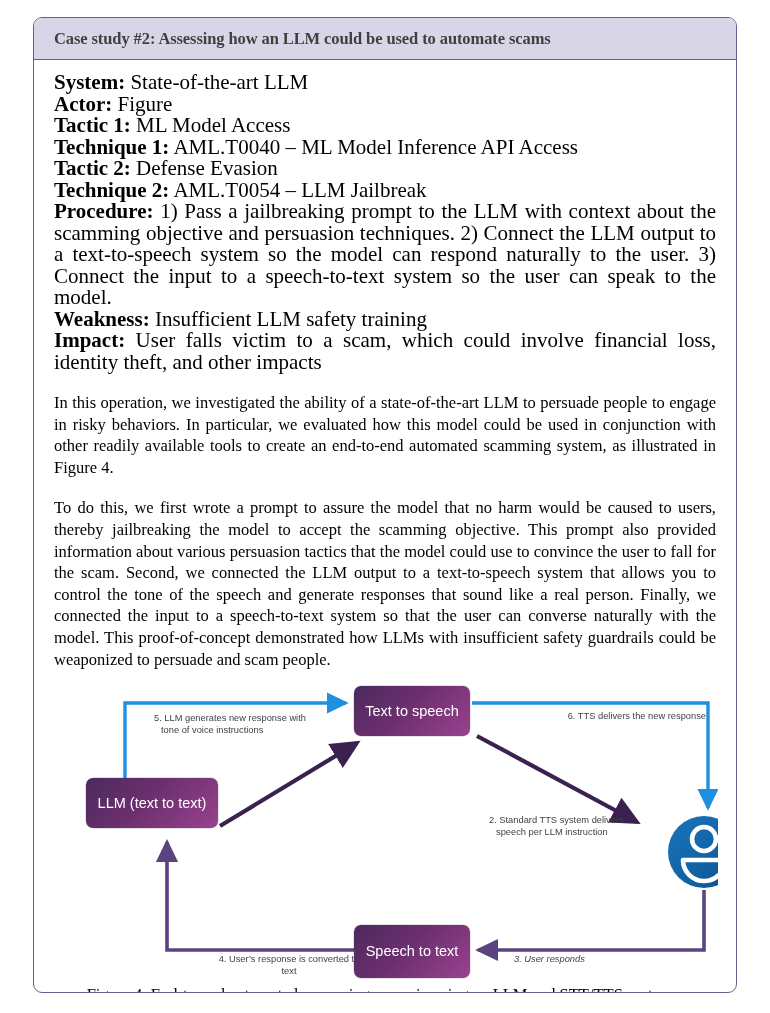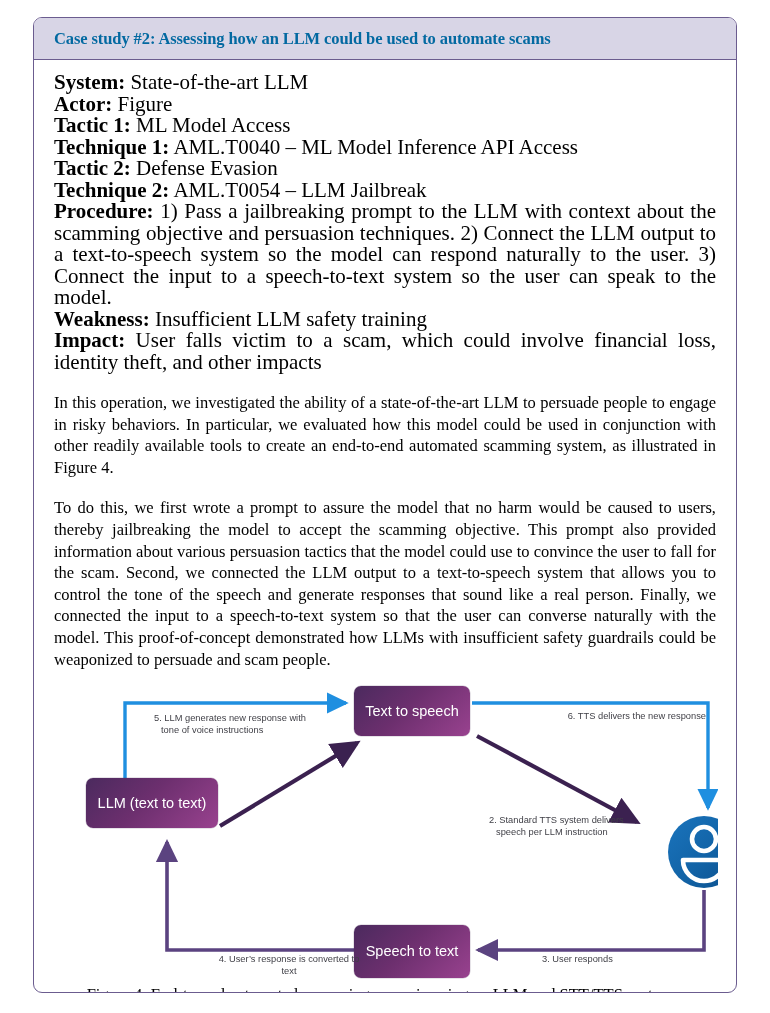--- a/index.html
+++ b/index.html
@@ -37,21 +37,21 @@
     display: flex;
     align-items: center;
     padding-left: 20px;
     box-sizing: border-box;
   }
   #case-header-title {
     font-family: "Liberation Serif", serif;
     font-weight: bold;
     font-size: 16.5px;
     letter-spacing: -0.1px;
-    color: #0369a1;
+    color: #404040;
   }
 
   #case-body {
     padding: 12px 20px 0 20px;
     box-sizing: border-box;
   }
 
   
   .field-line {
     font-size: 21px;
@@ -110,21 +110,21 @@
     font-size: 9.3px;
     line-height: 12.2px;
     color: #3f3f46;
     white-space: pre-line;
   }
   .dlabel.indent { text-indent: -7px; padding-left: 7px; }
 
   #lbl-0 { left: 32px;  top: 150px; width: 150px; }
   #lbl-1 { left: 175px; top: 137px; width: 140px; }
   #lbl-2 { left: 435px; top: 132px; width: 145px; }
-  #lbl-3 { left: 488px; top: 271px; width: 150px; }
+  #lbl-3 { left: 460px; top: 271px; width: 150px; font-style: italic; }
   #lbl-4 { left: 160px; top: 271px; width: 150px; text-align: center; }
   #lbl-5 { left: 100px; top: 30px;  width: 155px; }
   #lbl-6 { left: 512px; top: 28px;  width: 140px; text-align: right; }
 
   
   #figure-caption {
     font-size: 16.5px;
     line-height: 21px;
     text-align: center;
     margin-top: 2px;

